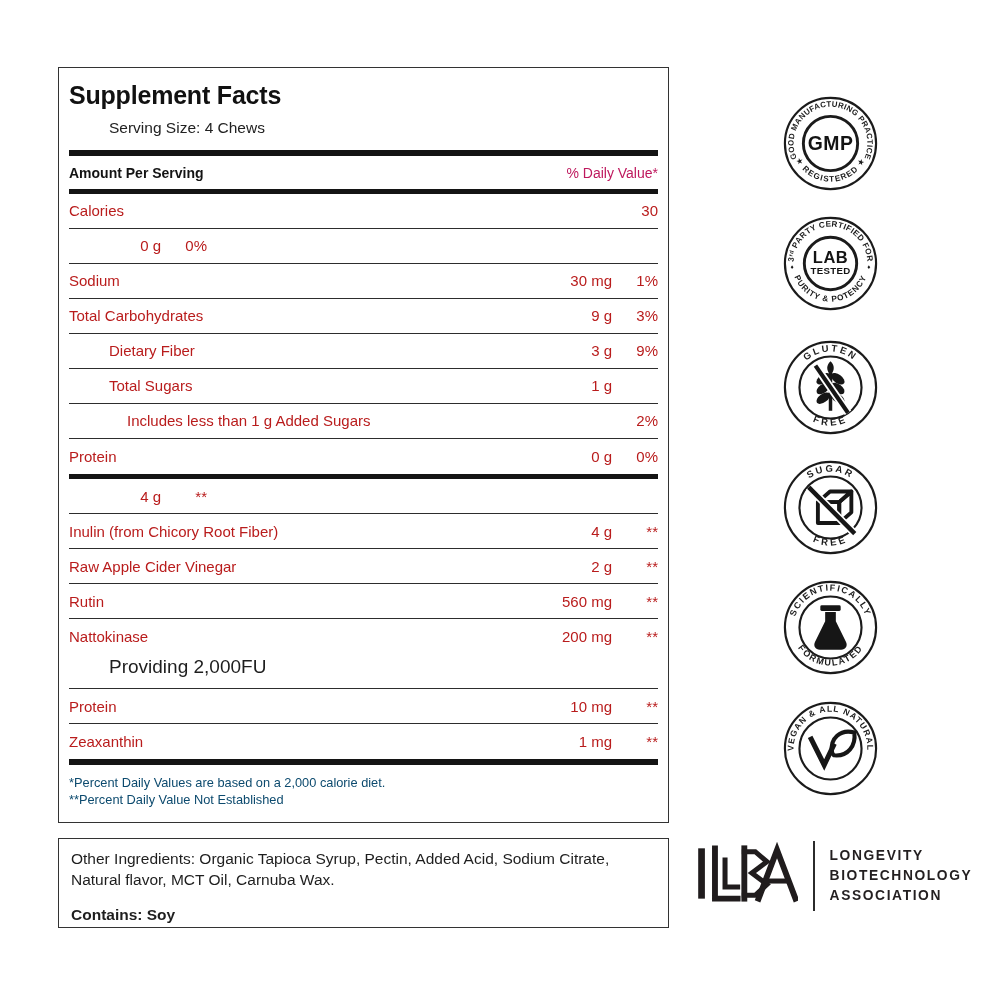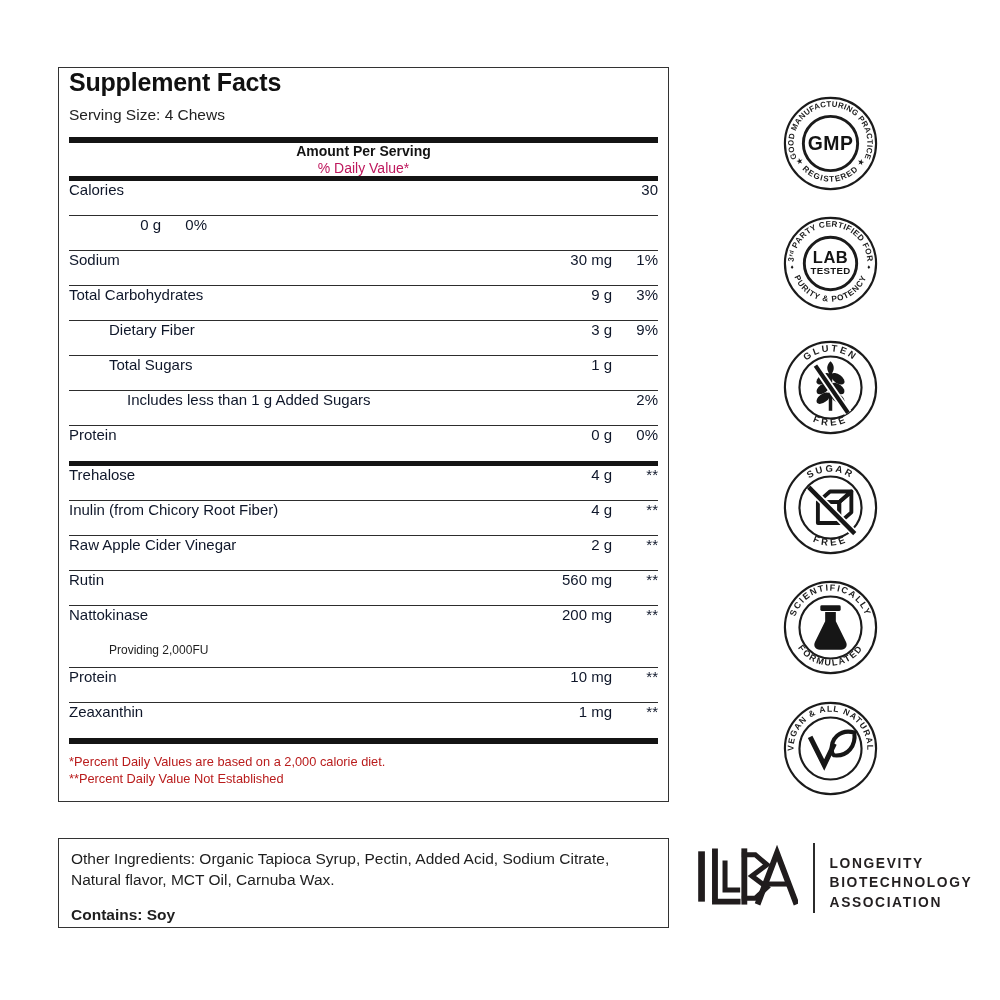--- a/index.html
+++ b/index.html
@@ -9,43 +9,43 @@
     color:#1e1e1e;
     width:1000px; height:1000px; position:relative; overflow:hidden;
   }
   .page { position:absolute; inset:0; background:#fff; }
 
   
   .sf-panel {
     position:absolute; left:58px; top:67px; width:611px;
     border:1.5px solid #333; background:#fff; padding:0 10px;
   }
-  .sf-title { font-size:25px; font-weight:700; letter-spacing:-0.2px; color:#111; }
-  .sf-serving { font-size:15.5px; color:#222; margin-top:9px; }
+  .sf-title { font-size:25px; font-weight:700; letter-spacing:-0.2px; color:#111; margin-top:13px; }
+  .sf-serving { font-size:15.5px; color:#222; margin-top:9px;margin-left:40px; }
   .sf-serving + .sf-serving { margin-top:7px; }
   .bar-thick { height:6px; background:#141414; margin-top:13px; }
   .bar-med   { height:4.5px; background:#141414; }
   .bar5      { height:5.5px; background:#141414; }
-  .sf-header { display:flex; justify-content:space-between; align-items:center; height:33px; font-size:14px;flex-direction:column; }
+  .sf-header { display:flex; justify-content:space-between; align-items:center; height:33px; font-size:14px; }
   .sf-header .h-left  { font-weight:700; color:#131313; }
   .sf-header .h-right { color:#be185d;text-align:right; }
   .sf-row {
-    display:flex; align-items:flex-start; min-height:35px;
-    border-bottom:1px solid #2d2d2d; font-size:15px; color:#0f172a;
+    display:flex; align-items:center; min-height:35px;
+    border-bottom:1px solid #2d2d2d; font-size:15px; color:#b91c1c;
   }
   .sf-row.no-border { border-bottom:none; }
   .sf-row .lbl { flex:1 1 auto; }
   .sf-row .amt { width:92px; text-align:right; white-space:nowrap; }
   .sf-row .dv  { width:46px; text-align:right; white-space:nowrap; }
   .ind1 { padding-left:40px; }
   .ind2 { padding-left:58px; }
   .row-group { border-bottom:1px solid #2d2d2d; padding-bottom:4px; }
   .row-group .sf-row { border-bottom:none; min-height:35px; }
-  .row-group .sub-line { font-size:12px; color:#1e1e1e; padding:2px 0 6px 40px; }
-  .sf-footnotes { padding:9px 0 13px; font-size:12.8px; line-height:17.5px; color:#b91c1c; }
+  .row-group .sub-line { font-size:19px; color:#1e1e1e; padding:2px 0 6px 40px; }
+  .sf-footnotes { padding:9px 0 13px; font-size:12.8px; line-height:17.5px; color:#0c4a6e; }
 
   
   .ing-box {
     position:absolute; left:58px; top:838px; width:611px; height:90px;
     border:1.5px solid #333; background:#fff; padding:9px 12px;
     font-size:15.5px; line-height:21px; color:#1e1e1e;
   }
   .ing-contains { font-weight:700; margin-top:14px; }
 
   
@@ -54,21 +54,21 @@
   .ring-heavy { fill:#fff; stroke:#1b1b1b; stroke-width:3; }
   .arc-text { fill:#1b1b1b; font-family:"Liberation Sans","DejaVu Sans",sans-serif; }
   .center-text { fill:#141414; font-weight:700; text-anchor:middle; font-family:"Liberation Sans","DejaVu Sans",sans-serif; }
   .icon-stroke { fill:none; stroke:#161616; }
   .icon-fill { fill:#161616; }
   .slash-under { stroke:#ffffff; stroke-width:8; fill:none; }
   .slash { stroke:#161616; stroke-width:4.2; fill:none; }
 
   
   .lba { position:absolute; left:694px; top:839px; width:296px; height:74px;
-         display:flex; align-items:flex-end; gap:15px; }
+         display:flex; align-items:center; gap:15px; }
   .lba-divider { width:1.6px; height:70px; background:#2b2b2b; flex:0 0 auto; }
   .lba-lines { font-size:13.8px; font-weight:600; letter-spacing:1.6px;
                line-height:19.8px; color:#231f20; white-space:nowrap; }
 </style>
 </head>
 <body>
 
 <div class="page">
 
   <div class="sf-panel">
@@ -117,21 +117,20 @@
       <span class="dv">2%</span>
     </div>
     <div class="sf-row no-border">
       <span class="lbl">Protein</span>
       <span class="amt">0 g</span>
       <span class="dv">0%</span>
     </div>
     <div class="bar5"></div>
 
     <div class="sf-row">
-      <span class="lbl">Trehalose</span>
       <span class="amt">4 g</span>
       <span class="dv">**</span>
     </div>
     <div class="sf-row">
       <span class="lbl">Inulin (from Chicory Root Fiber)</span>
       <span class="amt">4 g</span>
       <span class="dv">**</span>
     </div>
     <div class="sf-row">
       <span class="lbl">Raw Apple Cider Vinegar</span>

